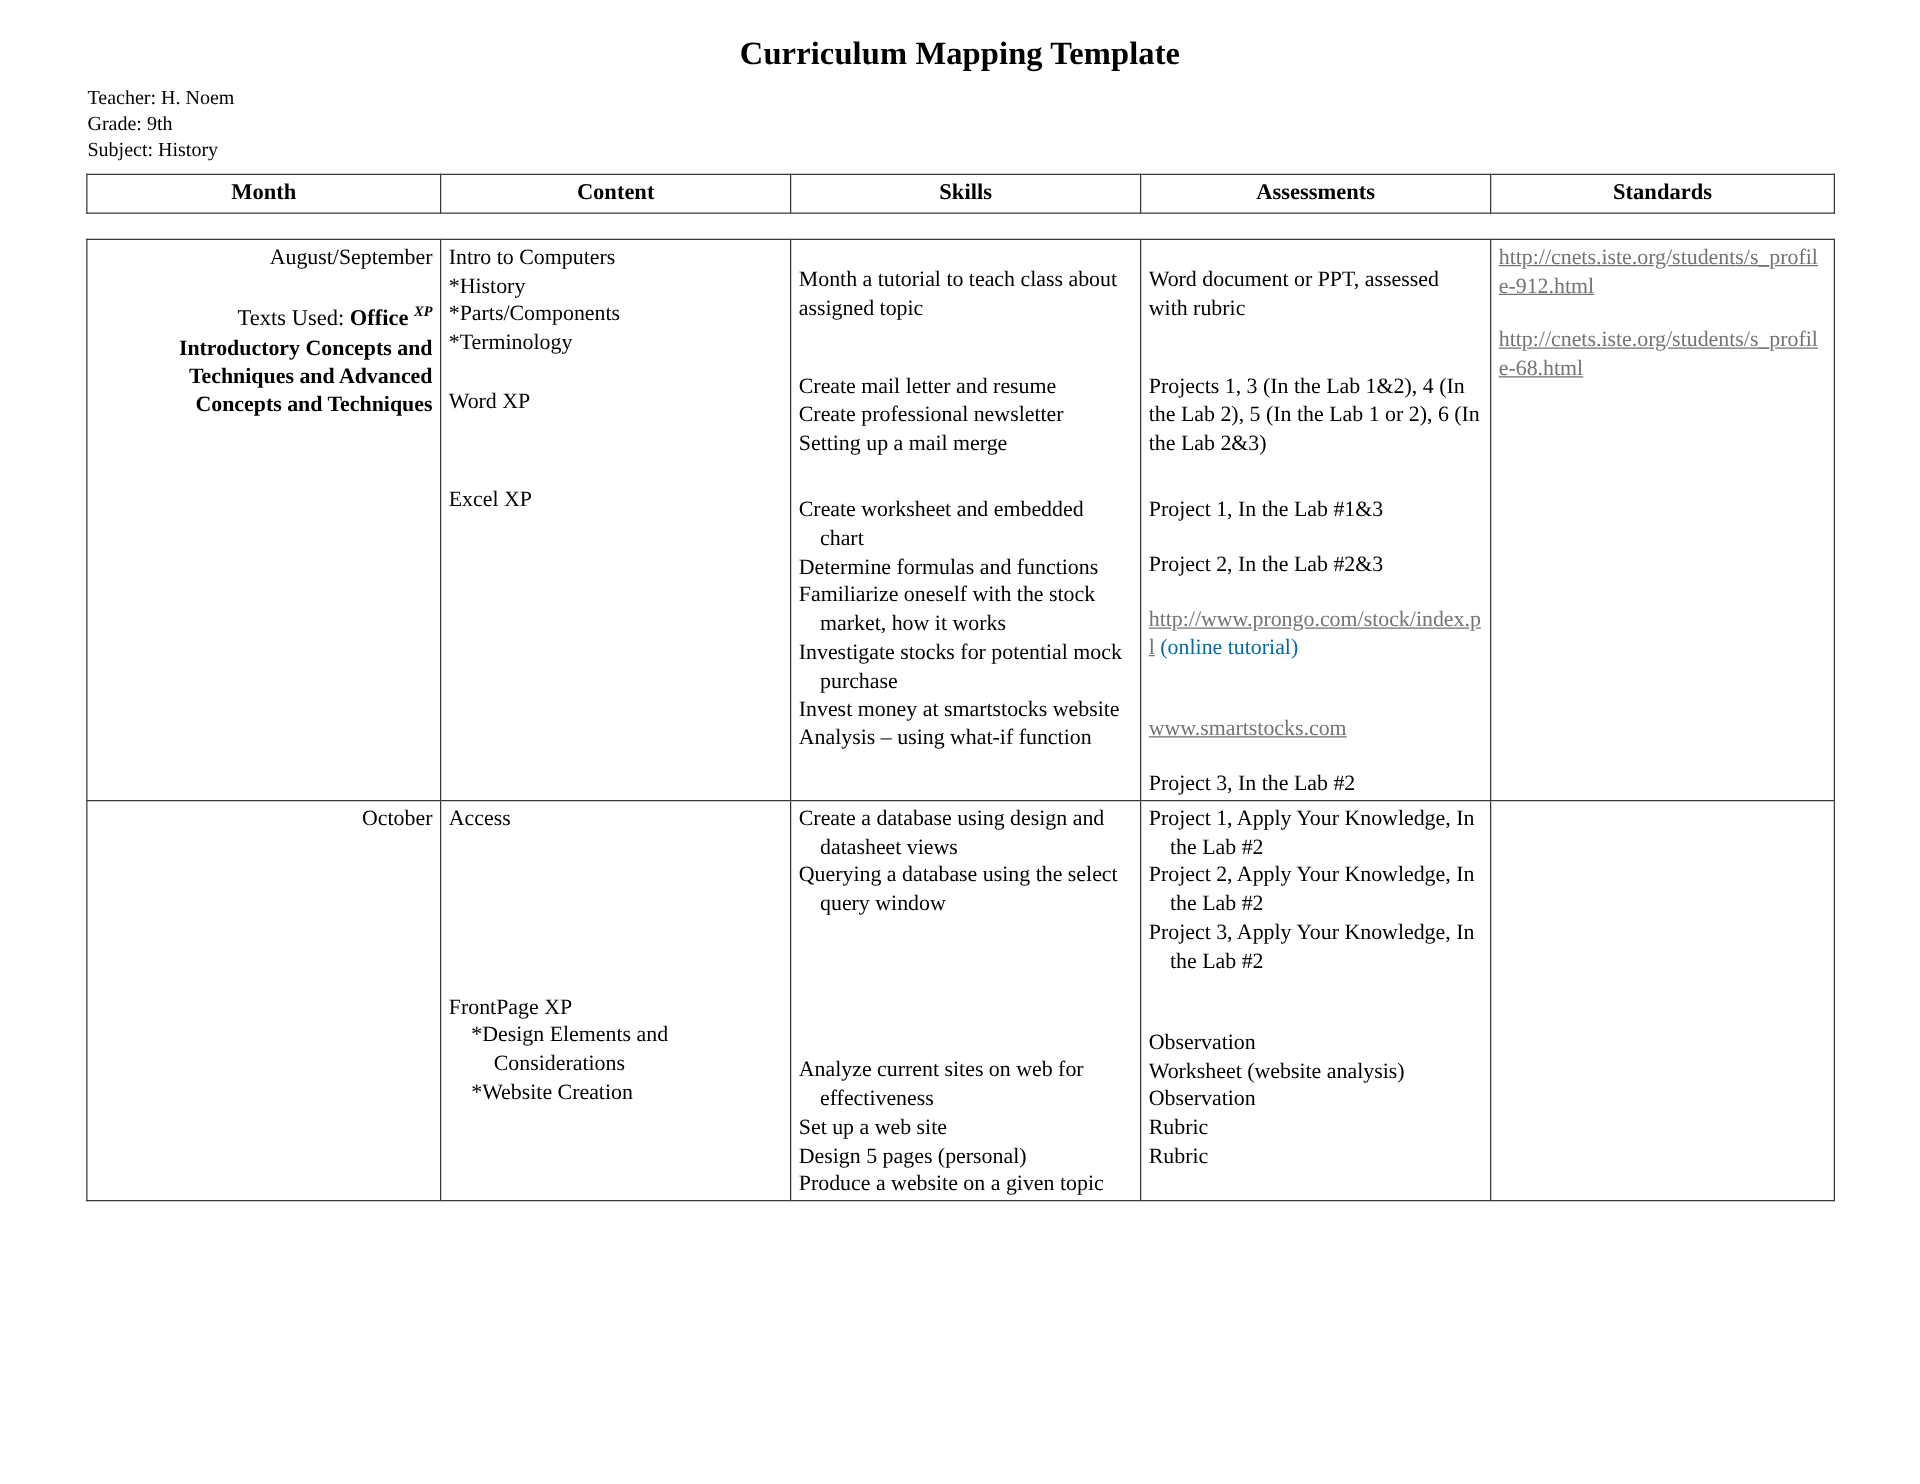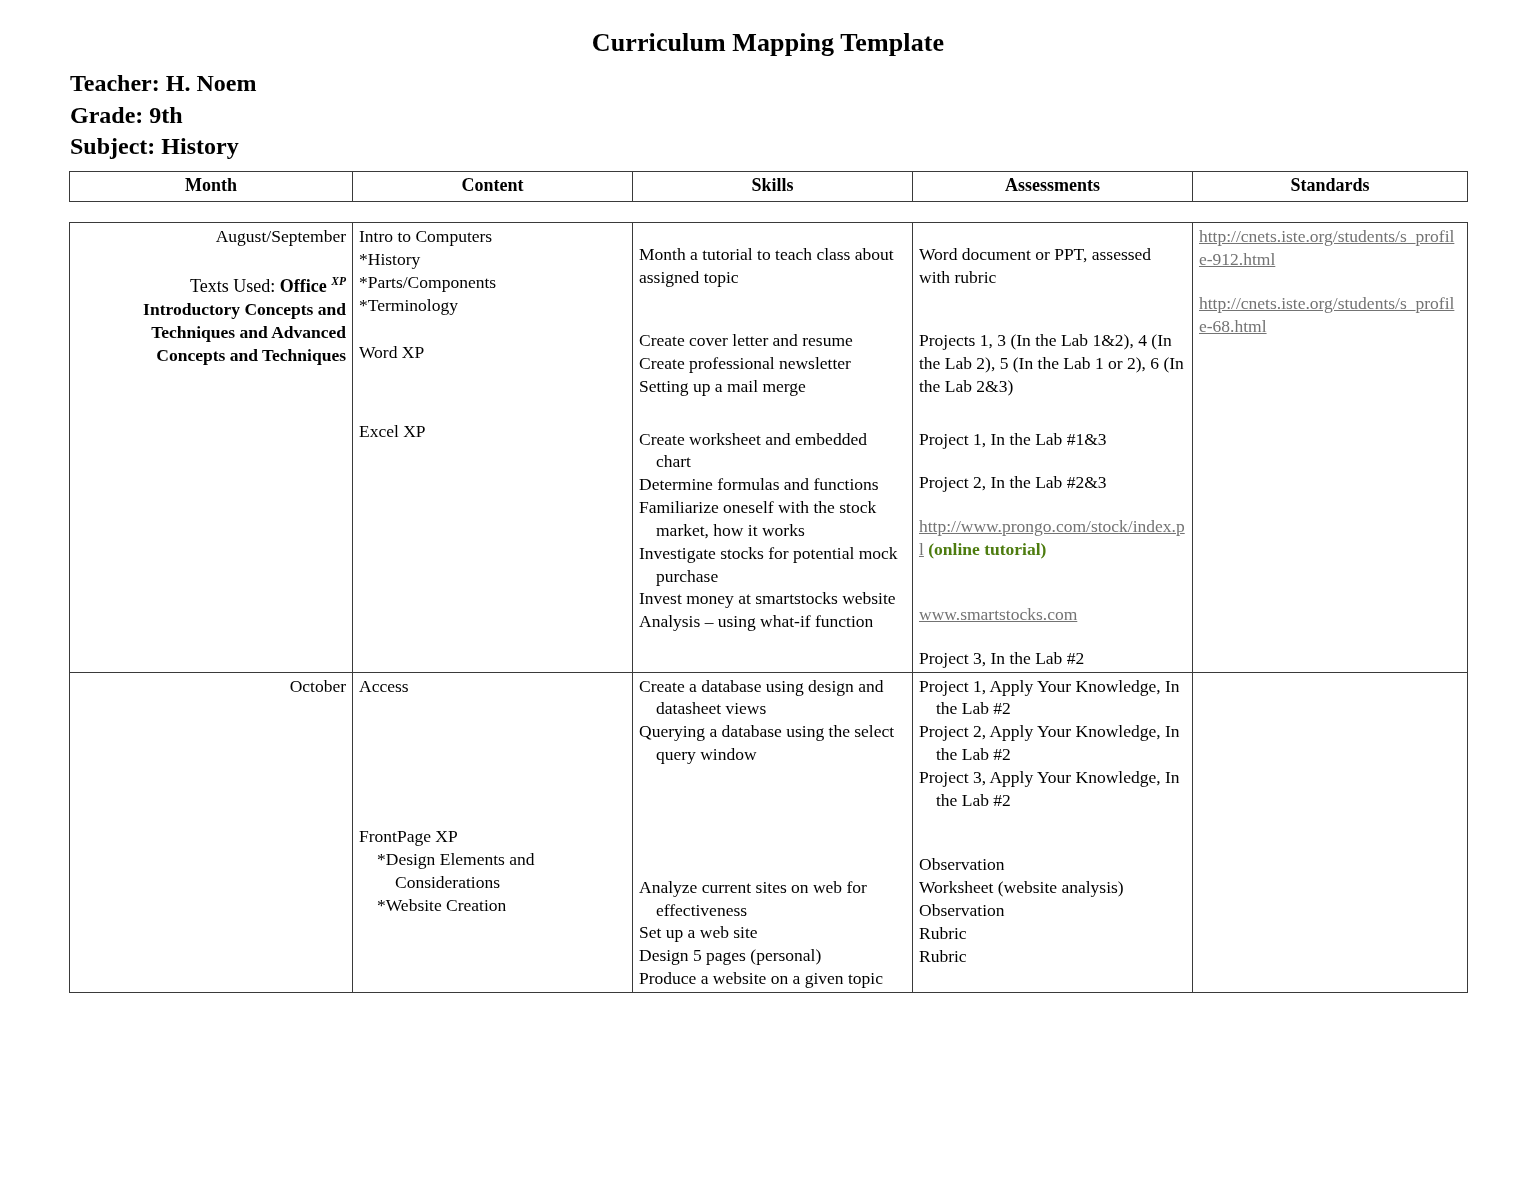--- a/index.html
+++ b/index.html
@@ -29,22 +29,22 @@
     font-size: 26px;
     font-weight: bold;
     padding-top: 28px;
     letter-spacing: 0.1px;
   }
 
   
   .meta-block {
     margin-left: 70px;
     margin-top: 10px;
-    font-size: 24px;
-    font-weight: bold;
+    font-size: 16px;
+    font-weight: normal;
     line-height: 1.32;
   }
   .meta-line {
     white-space: nowrap;
   }
 
   
   .table-wrap {
     margin: 0 auto;
     width: 1398px;
@@ -130,21 +130,21 @@
   }
   .ln.indent1 { padding-left: 18px; }
   .ln.indent2 { padding-left: 36px; }
   .ln.blank { height: 21px; }
 
   a.link, .link {
     color: #737373;
     text-decoration: underline;
     word-break: break-all;
   }
-  .plain { color: #4d7c0f; text-decoration: none; font-weight: bold; }
+  .plain { color: #0369a1; text-decoration: none; }
 
   .grp { display: block; }
   .spacer-24 { height: 24px; }
   .spacer-30 { height: 30px; }
   .spacer-40 { height: 40px; }
   .spacer-56 { height: 56px; }
   .spacer-18 { height: 18px; }
 </style>
 </head>
 <body>
@@ -221,21 +221,21 @@
           </div>
         </td>
 
         <td class="cell-pad">
           <div class="spacer-18"></div>
           <div class="lines grp">
             <span class="ln">Month a tutorial to teach class about assigned topic</span>
           </div>
           <div class="spacer-40"></div>
           <div class="lines grp">
-            <span class="ln hang">Create cover letter and resume</span>
+            <span class="ln hang">Create mail letter and resume</span>
             <span class="ln hang">Create professional newsletter</span>
             <span class="ln hang">Setting up a mail merge</span>
           </div>
           <div class="spacer-30"></div>
           <div class="lines grp">
             <span class="ln hang">Create worksheet and embedded chart</span>
             <span class="ln hang">Determine formulas and functions</span>
             <span class="ln hang">Familiarize oneself with the stock market, how it works</span>
             <span class="ln hang">Investigate stocks for potential mock purchase</span>
             <span class="ln hang">Invest money at smartstocks website</span>

